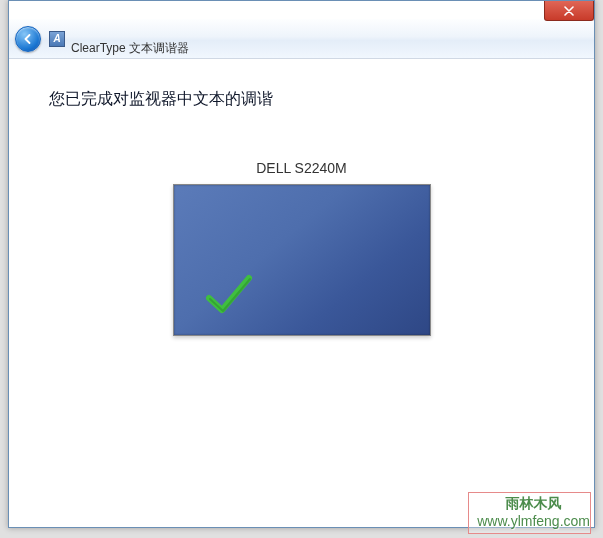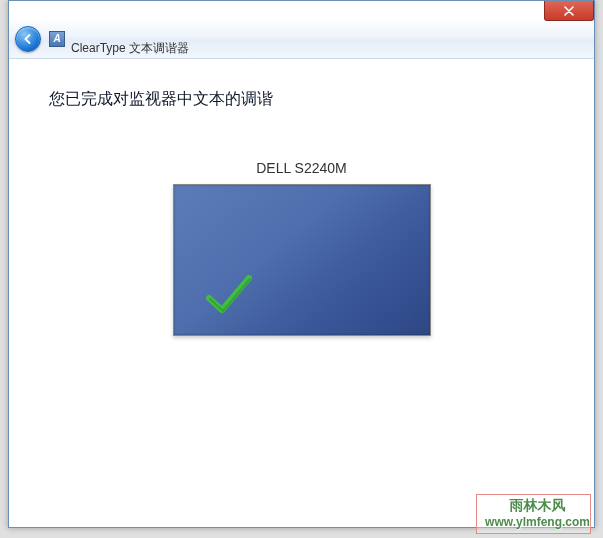--- a/index.html
+++ b/index.html
@@ -132,24 +132,24 @@
       padding: 2px 0 4px 8px;
     }
     .watermark-cn {
       font-size: 14px;
       color: #4c8c4c;
       text-shadow: 1px 1px 1px rgba(255,255,255,0.8);
       text-align: center;
       font-weight: bold;
     }
     .watermark-url {
-      font-size: 12px;
+      font-size: 14px;
       color: #4c8c4c;
       text-shadow: 1px 1px 1px rgba(255,255,255,0.8);
-      font-weight: bold;
+      font-weight: normal;
     }
   </style>
 </head>
 <body>
 
 <div class="window">
 
   <div class="titlebar-area">
     <svg class="close-x" viewBox="0 0 10 10">
       <path d="M1 1 L9 9 M9 1 L1 9" stroke="#fff" stroke-width="1.6" stroke-linecap="round"></path>

